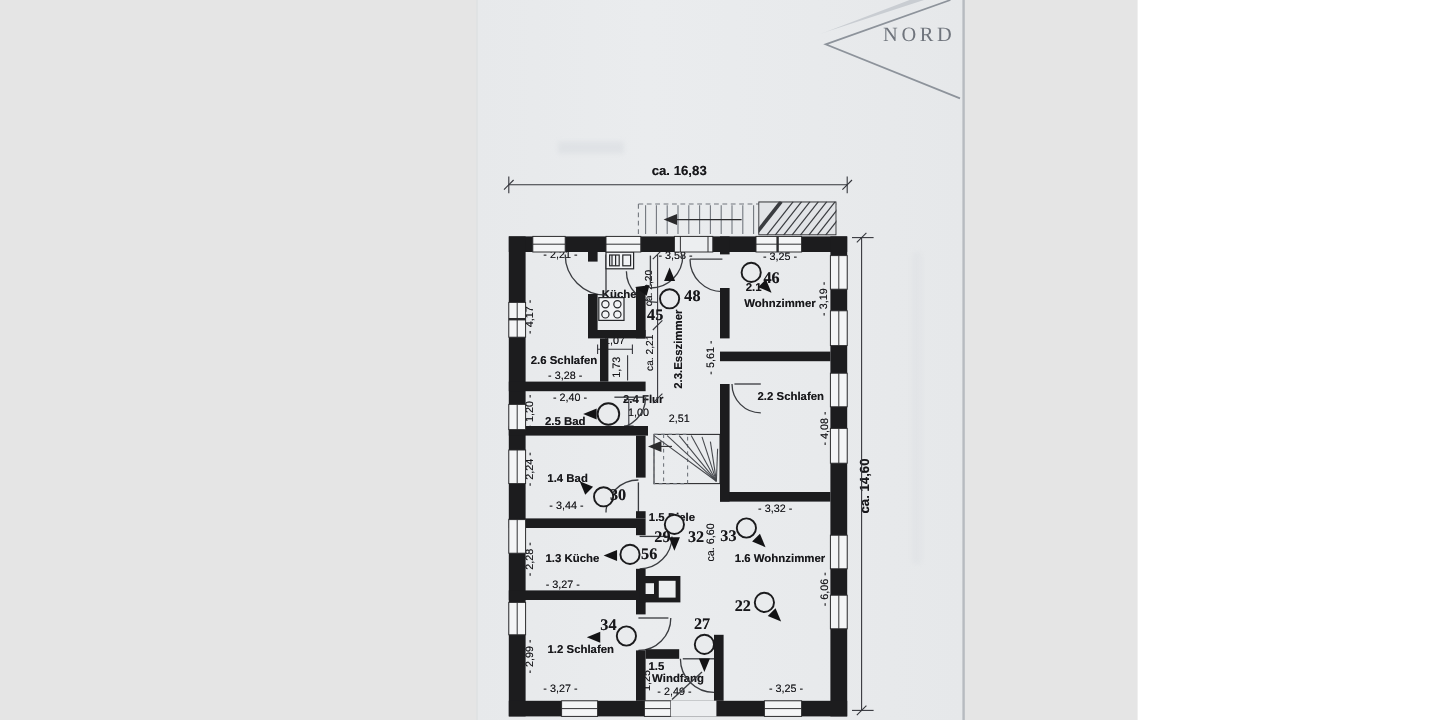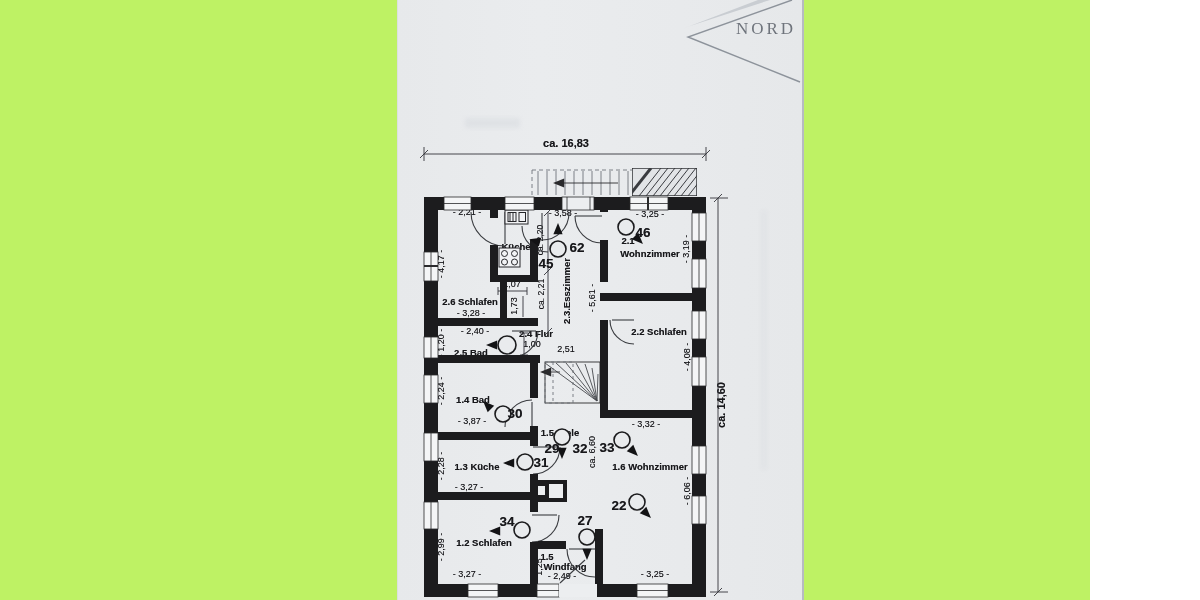--- a/index.html
+++ b/index.html
@@ -1,29 +1,29 @@
 <!DOCTYPE html>
 <html><head>
 <meta charset="utf-8">
 <style>
   html,body{margin:0;padding:0;background:#ffffff;}
-  .stage{position:relative;width:1090px;height:600px;background:#bef264;overflow:hidden;
+  .stage{position:relative;width:948px;height:600px;background:#e5e5e5;overflow:hidden;
          font-family:"Liberation Sans",sans-serif;}
   .paper{position:absolute;left:397px;top:0;width:404px;height:600px;
          background:linear-gradient(90deg,#e7e9eb 0%,#eaecee 35%,#e8eaec 70%,#e6e8ea 100%);
          border-left:1px solid #dddfe2;border-right:2px solid #b7bbc0;}
   .smudge{position:absolute;background:#c7ccd3;filter:blur(2px);}
   svg.plan{position:absolute;left:0;top:0;z-index:3;}
   .tl{position:absolute;left:0;top:0;width:1200px;height:600px;z-index:2;}
   .t{position:absolute;transform:translate(-50%,-50%);white-space:nowrap;color:#17171a;
      text-shadow:0 0 .5px rgba(20,20,25,.55);}
   .v{transform:translate(-50%,-50%) rotate(-90deg);}
   .dim{font-size:9px;}
   .lbl{font-size:9.5px;font-weight:bold;}
-  .num{font-size:13.5px;font-weight:bold;z-index:4;}
+  .num{font-size:13.5px;font-weight:bold;z-index:4;font-family:Liberation Serif, serif;}
   .nord{font-family:"Liberation Serif",serif;font-size:17px;color:#6f747c;
         letter-spacing:3px;font-weight:normal;text-shadow:none;}
 </style>
 </head>
 <body>
 
 <div class="stage">
   <div class="paper"></div>
   <div class="smudge" style="left:465px;top:118px;width:55px;height:10px;opacity:.28"></div>
   <div class="smudge" style="left:760px;top:210px;width:8px;height:260px;opacity:.15"></div>
@@ -61,21 +61,21 @@
     <span class="t dim" style="left:475px;top:331px">- 2,40 -</span>
     <span class="t lbl" style="left:471px;top:352px">2.5 Bad</span>
     <span class="t dim v" style="left:441px;top:343px">- 1,20 -</span>
 
     <span class="t lbl" style="left:536px;top:333px">2.4 Flur</span>
     <span class="t dim" style="left:532px;top:344px">1,00</span>
     <span class="t dim" style="left:566px;top:349px">2,51</span>
 
     <span class="t dim v" style="left:441px;top:391px">- 2,24 -</span>
     <span class="t lbl" style="left:473px;top:399px">1.4 Bad</span>
-    <span class="t dim" style="left:472px;top:421px">- 3,87 -</span>
+    <span class="t dim" style="left:472px;top:421px">- 3,44 -</span>
 
     <span class="t lbl" style="left:560px;top:432px">1.5 Diele</span>
     <span class="t dim v" style="left:592px;top:452px">ca. 6,60</span>
 
     <span class="t dim v" style="left:441px;top:466px">- 2,28 -</span>
     <span class="t lbl" style="left:477px;top:466px">1.3 Küche</span>
     <span class="t dim" style="left:469px;top:487px">- 3,27 -</span>
 
     <span class="t lbl" style="left:650px;top:466px">1.6 Wohnzimmer</span>
     <span class="t dim v" style="left:687px;top:491px">- 6,06 -</span>
@@ -313,24 +313,24 @@
         <use href="#arr" transform="translate(562,452) rotate(180)"></use>
         <use href="#arr" transform="translate(633,451) rotate(135)"></use>
         <use href="#arr" transform="translate(510,463) rotate(-90)"></use>
         <use href="#arr" transform="translate(646,513) rotate(135)"></use>
         <use href="#arr" transform="translate(496,531) rotate(-90)"></use>
         <use href="#arr" transform="translate(587,553) rotate(180)"></use>
       </g>
     </g>
   </svg>
 
-  <span class="t num" style="left:577px;top:247px">62</span>
+  <span class="t num" style="left:577px;top:247px">48</span>
   <span class="t num" style="left:546px;top:263px">45</span>
   <span class="t num" style="left:643px;top:232px">46</span>
   <span class="t num" style="left:515px;top:413px">30</span>
   <span class="t num" style="left:552px;top:448px">29</span>
   <span class="t num" style="left:580px;top:448px">32</span>
   <span class="t num" style="left:607px;top:447px">33</span>
-  <span class="t num" style="left:541px;top:462px">31</span>
+  <span class="t num" style="left:541px;top:462px">56</span>
   <span class="t num" style="left:619px;top:505px">22</span>
   <span class="t num" style="left:507px;top:521px">34</span>
   <span class="t num" style="left:585px;top:520px">27</span>
 </div>
 
 </body></html>

